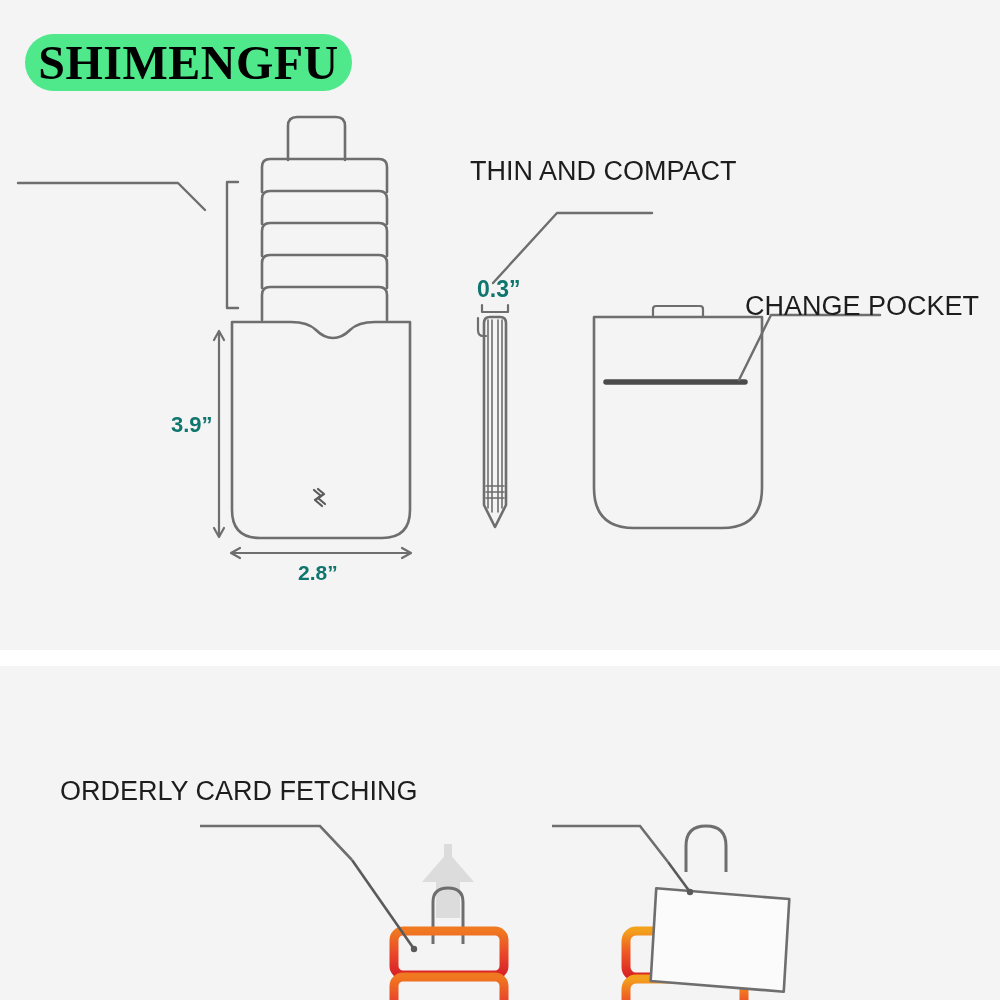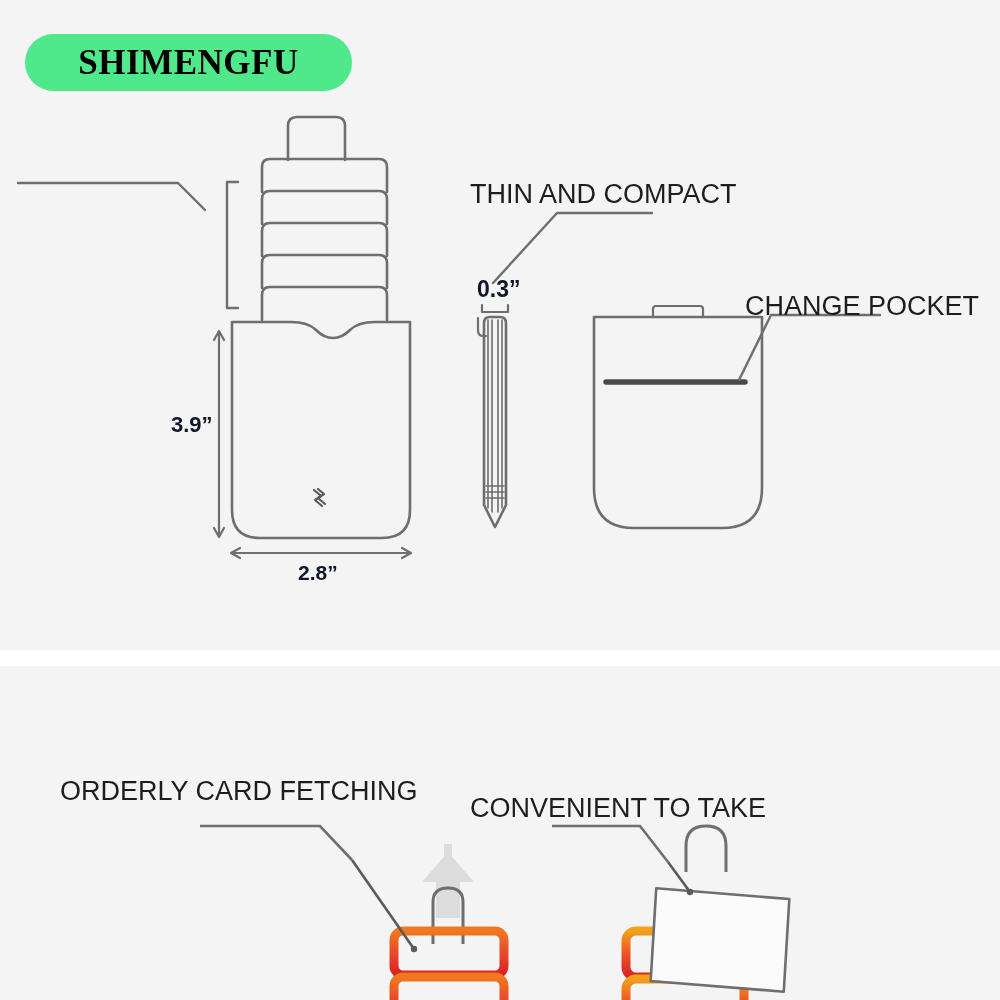--- a/index.html
+++ b/index.html
@@ -53,21 +53,21 @@
     height: 57px;
     background: #4fe98c;
     border-radius: 29px;
     display: flex;
     align-items: center;
     justify-content: center;
   }
   .brand-text {
     font-family: "Liberation Serif", "DejaVu Serif", serif;
     font-weight: bold;
-    font-size: 35px;
+    font-size: 48px;
     letter-spacing: 0.5px;
     color: #000000;
     line-height: 1;
     white-space: nowrap;
   }
 
   
   .label {
     position: absolute;
     color: #1d1d1d;
@@ -79,34 +79,34 @@
     font-weight: 400;
     font-size: 27px;
   }
   .label-cards {
     left: 30px;
     top: 142px;
     font-size: 31px;
   }
   .label-thincompact {
     left: 470px;
-    top: 181px;
+    top: 158px;
   }
   .label-changepocket {
     left: 745px;
     top: 279px;
     margin-top: 14px;
   }
 
   
   .dim {
     position: absolute;
     font-family: "Liberation Sans", sans-serif;
     font-weight: bold;
-    color: #0f172a;
+    color: #0f766e;
     white-space: nowrap;
     line-height: 1;
   }
   .dim-height {
     left: 171px;
     top: 414px;
     font-size: 22px;
     text-align: right;
   }
   .dim-width {
@@ -310,17 +310,16 @@
         <g fill="none" stroke="#6e6e6e" stroke-width="2.6">
           <path d="M552,160 L640,160 L668,196"></path>
           <path d="M668,196 L690,226" stroke="#5a5a5a" stroke-width="2.6"></path>
         </g>
         <circle cx="690" cy="226" r="3.2" fill="#5a5a5a"></circle>
       </g>
     </svg>
 
     <div class="label label-thin" style="left:60px; top:112px;">ORDERLY CARD FETCHING</div>
 
-    <div class="label label-thin" style="left:470px; top:129px;">CONVENIENT TO TAKE</div>
 
   </div>
 
 </div>
 
 </body></html>

